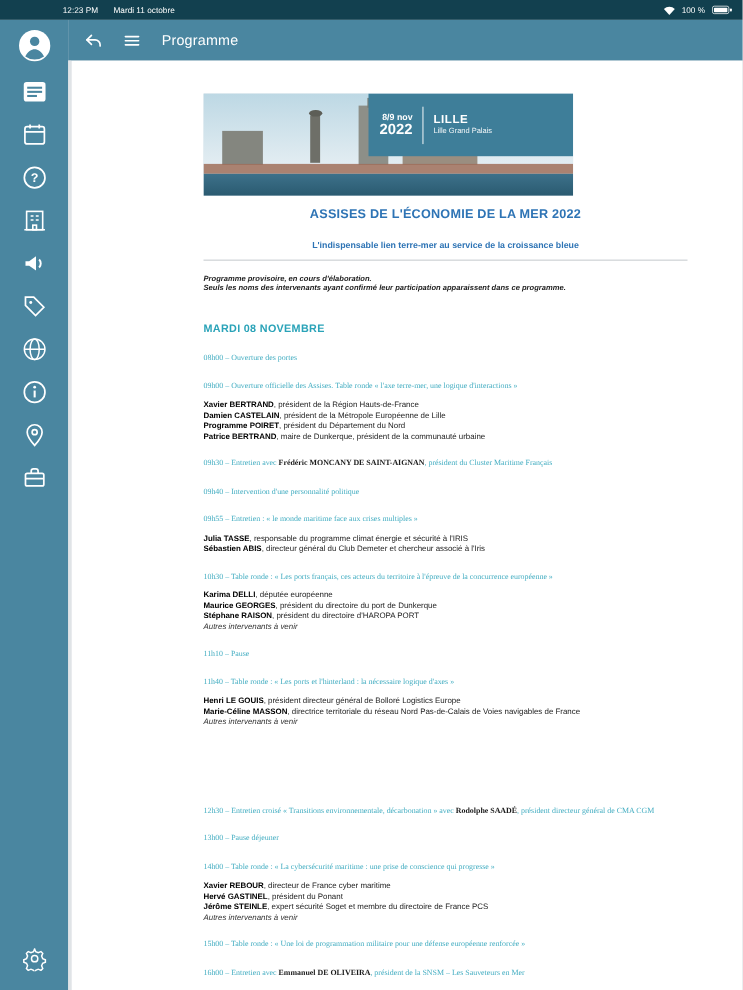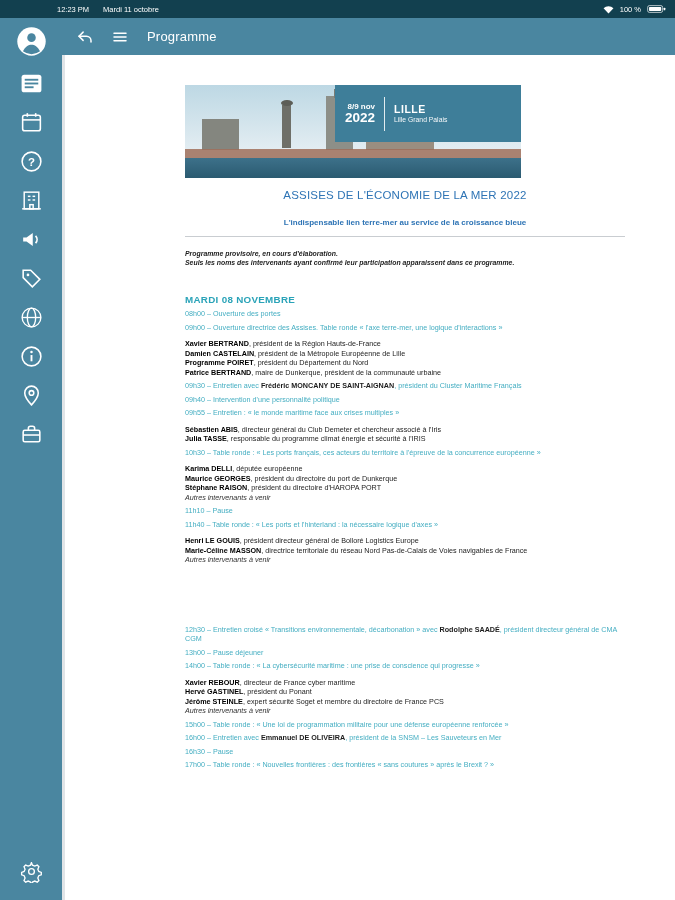--- a/index.html
+++ b/index.html
@@ -53,27 +53,27 @@
     display:flex; align-items:center; color:#fff; padding:0 10px; }
   .banner-dates { text-align:right; padding-right:9px; }
   .banner-date-top { font-size:8px; font-weight:bold; line-height:9px; }
   .banner-date-year { font-size:13.5px; font-weight:bold; line-height:14px; }
   .banner-divider { width:1px; height:34px; background:rgba(255,255,255,.85); }
   .banner-loc { padding-left:9px; }
   .banner-city { font-size:10.5px; font-weight:bold; line-height:12px; letter-spacing:.5px; }
   .banner-venue { font-size:6.8px; line-height:9px; opacity:.95; }
 
   
-  .doc-title { margin-top:11px; text-align:center; color:#2e74b5; font-weight:normal; font-size:11.5px; letter-spacing:.2px; }
+  .doc-title { margin-top:11px; text-align:center; color:#2e74b5; font-weight:bold; font-size:11.5px; letter-spacing:.2px; }
   .doc-subtitle { margin-top:17px; text-align:center; color:#2e74b5; font-weight:bold; font-size:8px; }
   .doc-rule { margin-top:9px; border-top:1px solid #c9cdd1; width:100%; }
   .doc-notice { margin-top:12px; font-size:6.9px; font-style:italic; font-weight:bold; color:#1c1c1c; line-height:9px; }
   .day-heading { margin-top:27px; color:#2aa3b8; font-weight:bold; font-size:9.8px; letter-spacing:.3px; }
 
-  .slot-line { margin-top:4px; color:#45aec2; font-size:7.2px; line-height:9.5px; }
+  .slot-line { margin-top:16px; color:#45aec2; font-size:7.2px; line-height:9.5px;font-family:Liberation Serif, serif; }
   .slot-line .seg-bold { color:#1c1c1c; font-weight:bold; }
   .speakers { margin-top:7px; }
   .speaker-line { color:#1c1c1c; font-size:7.2px; line-height:9.5px; }
   .speaker-name { font-weight:bold; color:#000; }
   .note-line { color:#333; font-size:7.2px; line-height:9.5px; font-style:italic; }
   .pagebreak { height:56px; }
 </style>
 </head>
 <body>
 
@@ -269,33 +269,33 @@
         <div class="doc-subtitle">L'indispensable lien terre-mer au service de la croissance bleue</div>
         <div class="doc-rule"></div>
         <div class="doc-notice">
           <div>Programme provisoire, en cours d'élaboration.</div>
           <div>Seuls les noms des intervenants ayant confirmé leur participation apparaissent dans ce programme.</div>
         </div>
         <div class="day-heading">MARDI 08 NOVEMBRE</div>
 
         <div>
             <div class="slot-line">08h00 – Ouverture des portes</div>
-            <div class="slot-line">09h00 – Ouverture directrice des Assises. Table ronde « l'axe terre-mer, une logique d'interactions »</div>
+            <div class="slot-line">09h00 – Ouverture officielle des Assises. Table ronde « l'axe terre-mer, une logique d'interactions »</div>
             <div class="speakers">
               <div class="speaker-line"><span class="speaker-name">Xavier BERTRAND</span>, président de la Région Hauts-de-France</div>
               <div class="speaker-line"><span class="speaker-name">Damien CASTELAIN</span>, président de la Métropole Européenne de Lille</div>
               <div class="speaker-line"><span class="speaker-name">Programme POIRET</span>, président du Département du Nord</div>
               <div class="speaker-line"><span class="speaker-name">Patrice BERTRAND</span>, maire de Dunkerque, président de la communauté urbaine</div>
             </div>
             <div class="slot-line"><span>09h30 – Entretien avec </span><span class="seg-bold">Frédéric MONCANY DE SAINT-AIGNAN</span><span>, président du Cluster Maritime Français</span></div>
             <div class="slot-line">09h40 – Intervention d'une personnalité politique</div>
             <div class="slot-line">09h55 – Entretien : « le monde maritime face aux crises multiples »</div>
             <div class="speakers">
+              <div class="speaker-line"><span class="speaker-name">Julia TASSE</span>, responsable du programme climat énergie et sécurité à l'IRIS</div>
               <div class="speaker-line"><span class="speaker-name">Sébastien ABIS</span>, directeur général du Club Demeter et chercheur associé à l'Iris</div>
-              <div class="speaker-line"><span class="speaker-name">Julia TASSE</span>, responsable du programme climat énergie et sécurité à l'IRIS</div>
             </div>
             <div class="slot-line">10h30 – Table ronde : « Les ports français, ces acteurs du territoire à l'épreuve de la concurrence européenne »</div>
             <div class="speakers">
               <div class="speaker-line"><span class="speaker-name">Karima DELLI</span>, députée européenne</div>
               <div class="speaker-line"><span class="speaker-name">Maurice GEORGES</span>, président du directoire du port de Dunkerque</div>
               <div class="speaker-line"><span class="speaker-name">Stéphane RAISON</span>, président du directoire d'HAROPA PORT</div>
               <div class="note-line">Autres intervenants à venir</div>
             </div>
             <div class="slot-line">11h10 – Pause</div>
             <div class="slot-line">11h40 – Table ronde : « Les ports et l'hinterland : la nécessaire logique d'axes »</div>

